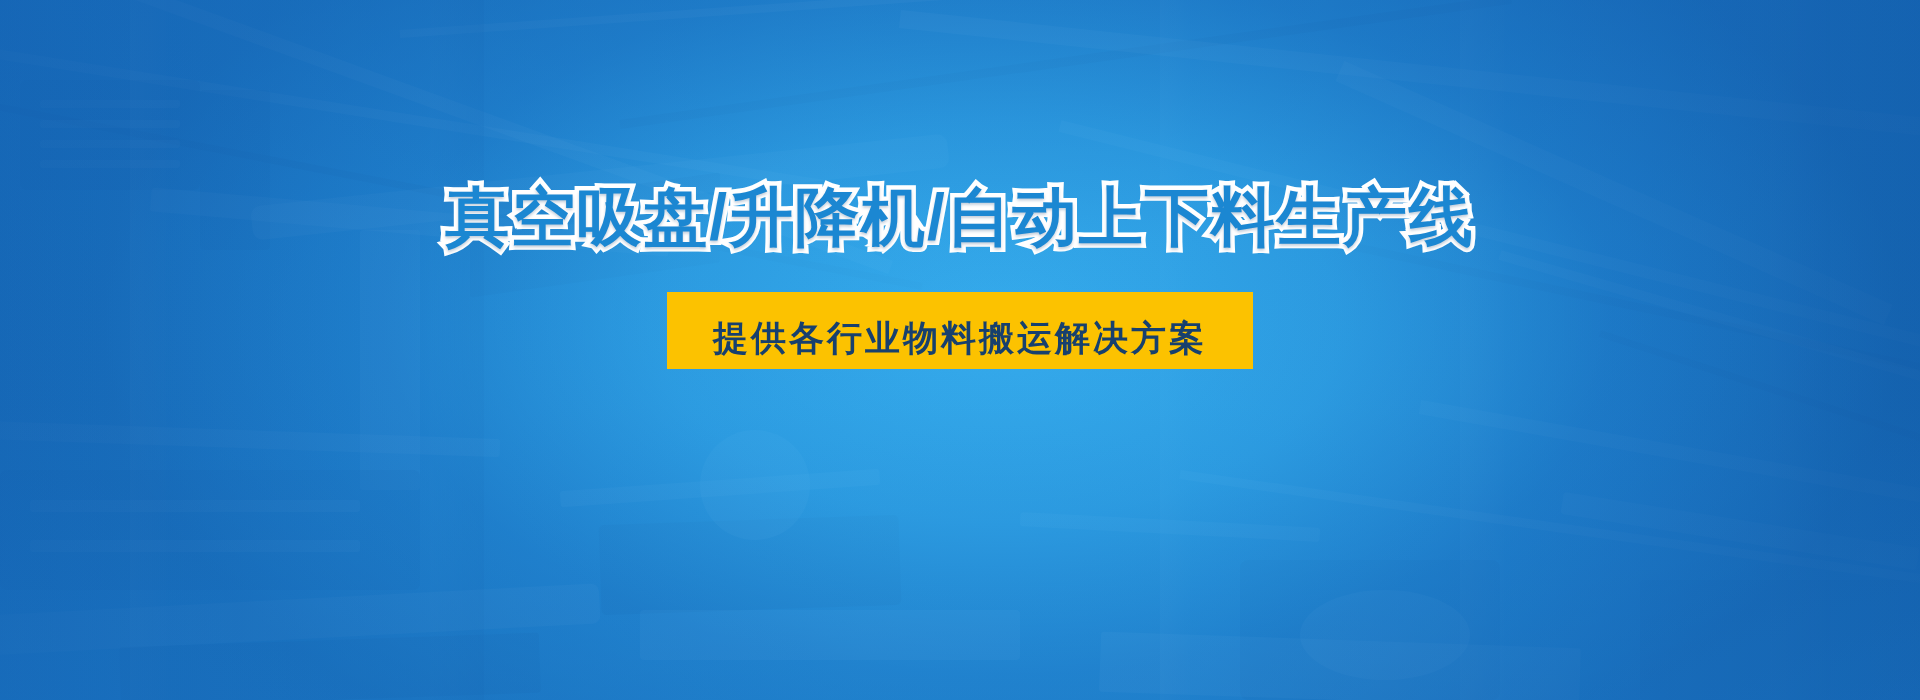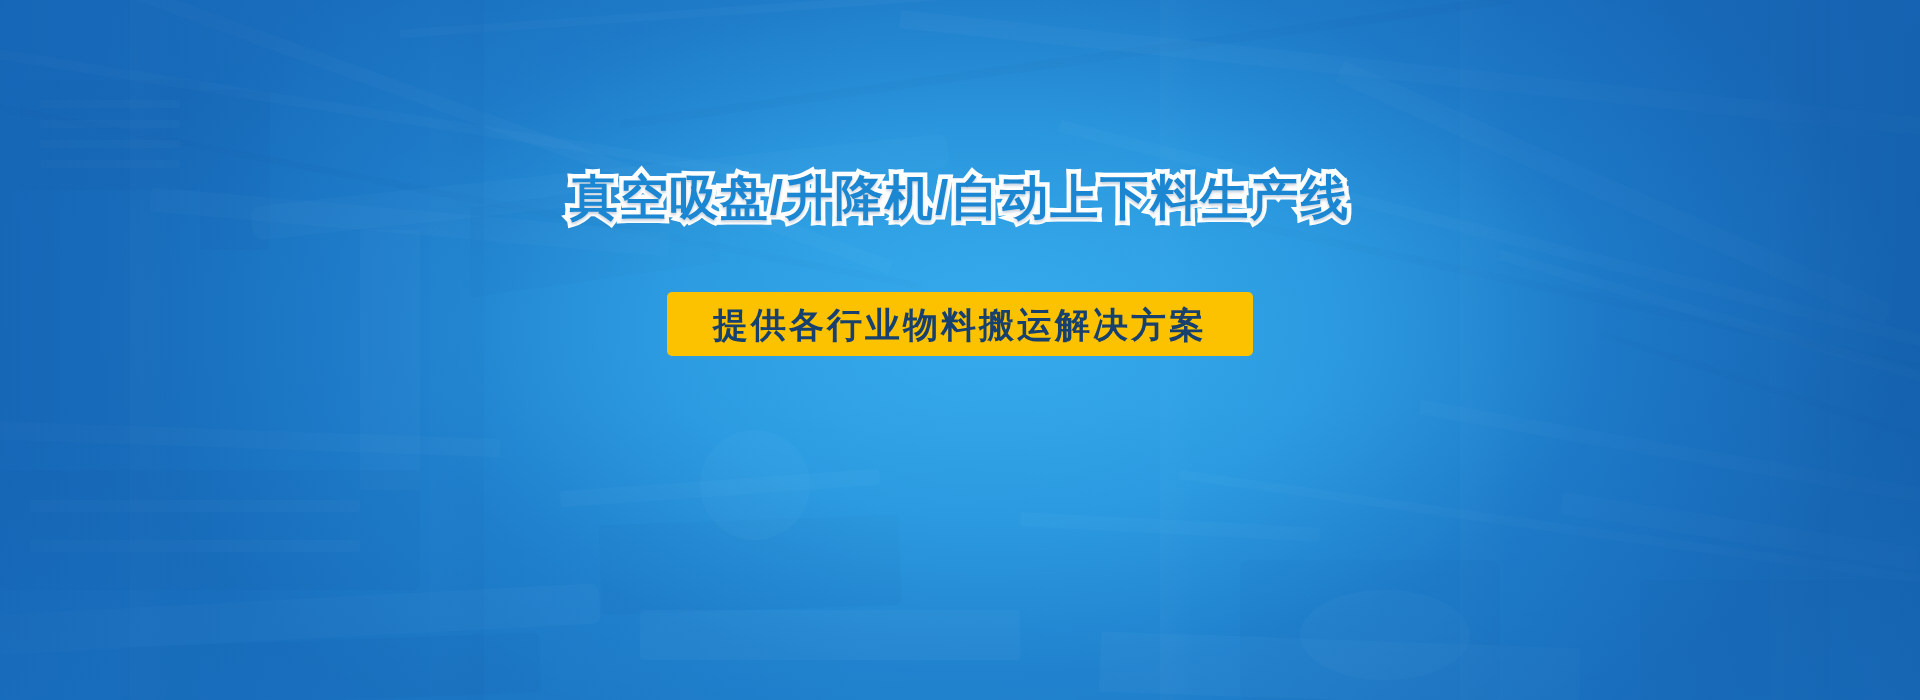--- a/index.html
+++ b/index.html
@@ -76,21 +76,21 @@
     inset: 0;
     z-index: 5;
   }
 
   .title {
     position: absolute;
     top: 142px;
     left: 0;
     right: 0;
     text-align: center;
-    font-size: 48px;
+    font-size: 64px;
     line-height: 1;
     font-weight: bold;
     letter-spacing: 2px;
     color: #1b87d2;
     -webkit-text-stroke: 9px #ffffff;
     paint-order: stroke fill;
     text-shadow: 0 2px 3px rgba(10,60,110,0.25);
     white-space: nowrap;
     font-family: "Liberation Sans", "DejaVu Sans", sans-serif;
   }
@@ -102,22 +102,22 @@
     right: 0;
     text-align: center;
   }
   .subtitle-pill {
     display: inline-block;
     background: #fcc200;
     color: #17406e;
     font-size: 35px;
     font-weight: bold;
     letter-spacing: 3px;
-    padding: 12px 46px 11px 46px;
-    border-radius: 5px;
+    padding: 25px 46px 11px 46px;
+    border-radius: 0;
     line-height: 1.18;
     white-space: nowrap;
   }
 
   .features {
     position: absolute;
     top: 418px;
     left: 0;
     right: 0;
     display: flex;

